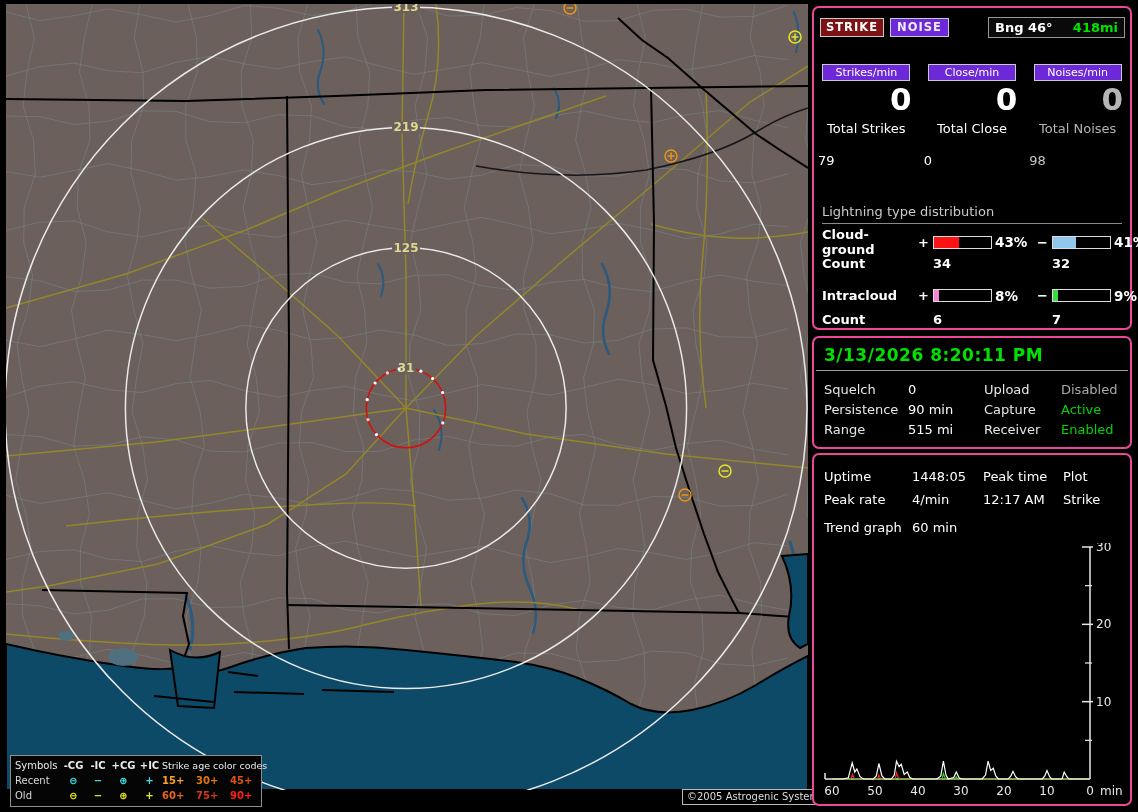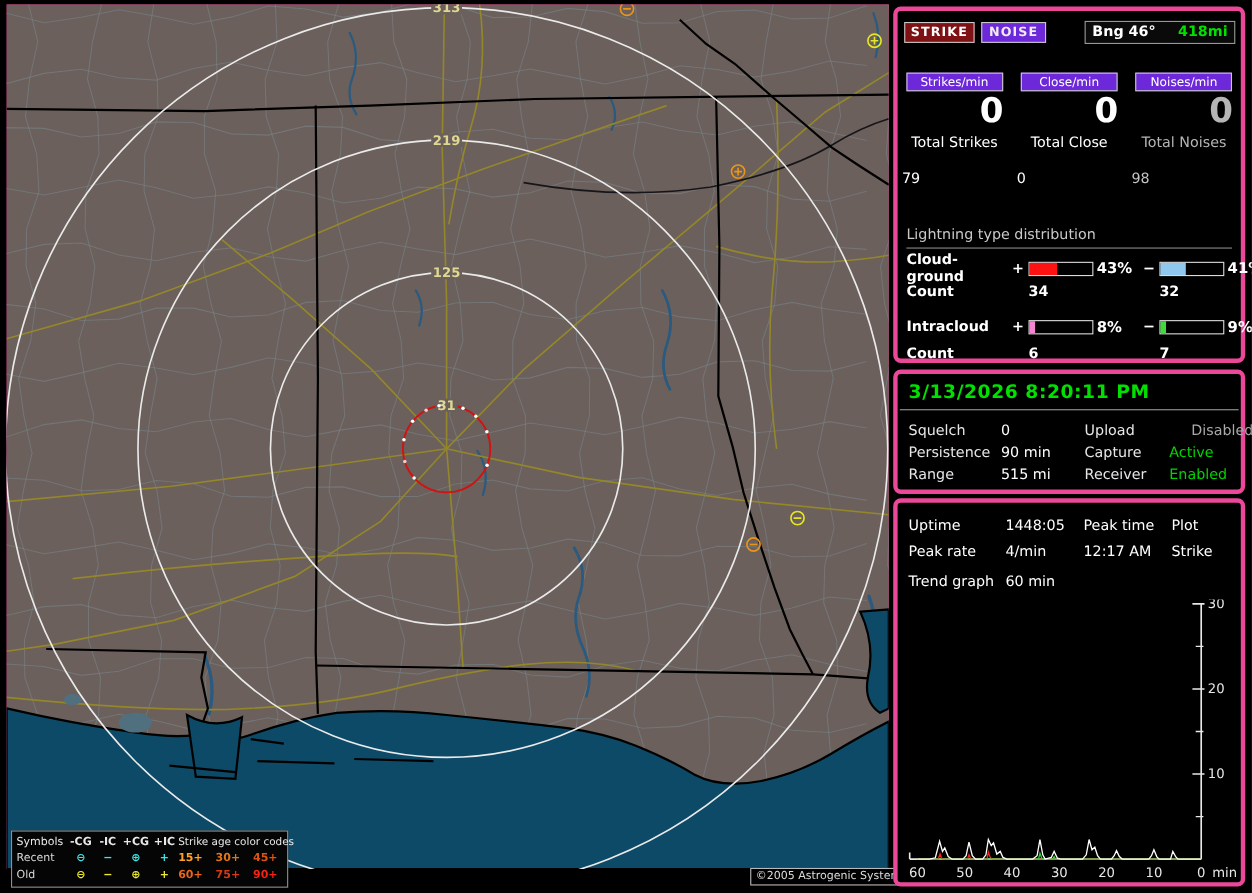--- a/index.html
+++ b/index.html
@@ -1,41 +1,41 @@
 <!DOCTYPE html>
 <html><head>
 <meta charset="utf-8">
 <style>
   html,body{margin:0;padding:0}
   body{
     width:1138px;height:812px;background:#000;position:relative;overflow:hidden;
     font-family:"DejaVu Sans","Liberation Sans",sans-serif;color:#fff;
   }
   
-  #map-wrap{position:absolute;left:6px;top:4px;width:802px;height:786px;background:#ec4899}
+  #map-wrap{position:absolute;left:6px;top:4px;width:802px;height:786px;background:#15803d}
   #map-svg{display:block;width:802px;height:786px}
   
   #legend{
     position:absolute;left:10px;top:755px;width:252px;background:#050505;
     border:1px solid #8f8f8f;font-size:10px;line-height:15px;padding:2px 18px 3px 4px;
     box-sizing:border-box;
   }
   .lg-grid{display:grid;grid-template-columns:46px 25px 24px 27px 25px 34px 34px 34px;align-items:center}
   .lg-h{color:#e9e9e9}
   .lg-age-title{grid-column:6/9;color:#e9e9e9;white-space:nowrap;font-size:9.5px}
   .lg-lab{color:#d9d9d9}
   .lg-sym{text-align:center;font-weight:bold}
   .lg-age{font-weight:bold}
   
   #copyright{
     position:absolute;left:682px;top:789px;background:#000;border:1px solid #b9b9b9;
     font-size:10px;color:#dcdcdc;padding:1px 4px 2px 4px;white-space:nowrap;
   }
   
-  .panel{position:absolute;background:#000;border:4px solid #ec4899;border-radius:7px;box-sizing:border-box}
+  .panel{position:absolute;background:#000;border:2px solid #ec4899;border-radius:7px;box-sizing:border-box}
   #panel-stats{left:812px;top:6px;width:320px;height:324px}
   #panel-status{left:812px;top:336px;width:320px;height:113px}
   #panel-uptime{left:812px;top:453px;width:320px;height:353px}
 
   .topbar{position:absolute;left:6px;top:9px;right:5px;height:21px;display:flex;align-items:center}
   .btn{
     background:#6d28d9;border:1px solid #c9c9c9;color:#fff;text-align:center;
     font-weight:bold;font-size:11.5px;line-height:17px;height:19px;box-sizing:border-box;
   }
   #strike-btn{width:64px;background:#7d1113;letter-spacing:1px;margin-right:6px}
@@ -306,21 +306,21 @@
   </div>
 </div>
 
 <div id="panel-status" class="panel">
   <div id="datetime" style="color: rgb(0, 225, 0);">3/13/2026 8:20:11 PM</div>
   <div class="kv-rows">
     <div class="kv-row">
       <span class="l">Squelch</span>
       <span class="v">0</span>
       <span class="l">Upload</span>
-      <span class="v" style="color: rgb(169, 169, 169); margin-left: 20px;">Disabled</span>
+      <span class="v" style="color: rgb(169, 169, 169);">Disabled</span>
     </div>
     <div class="kv-row">
       <span class="l">Persistence</span>
       <span class="v">90 min</span>
       <span class="l">Capture</span>
       <span class="v" style="color: rgb(0, 212, 0);">Active</span>
     </div>
     <div class="kv-row">
       <span class="l">Range</span>
       <span class="v">515 mi</span>

